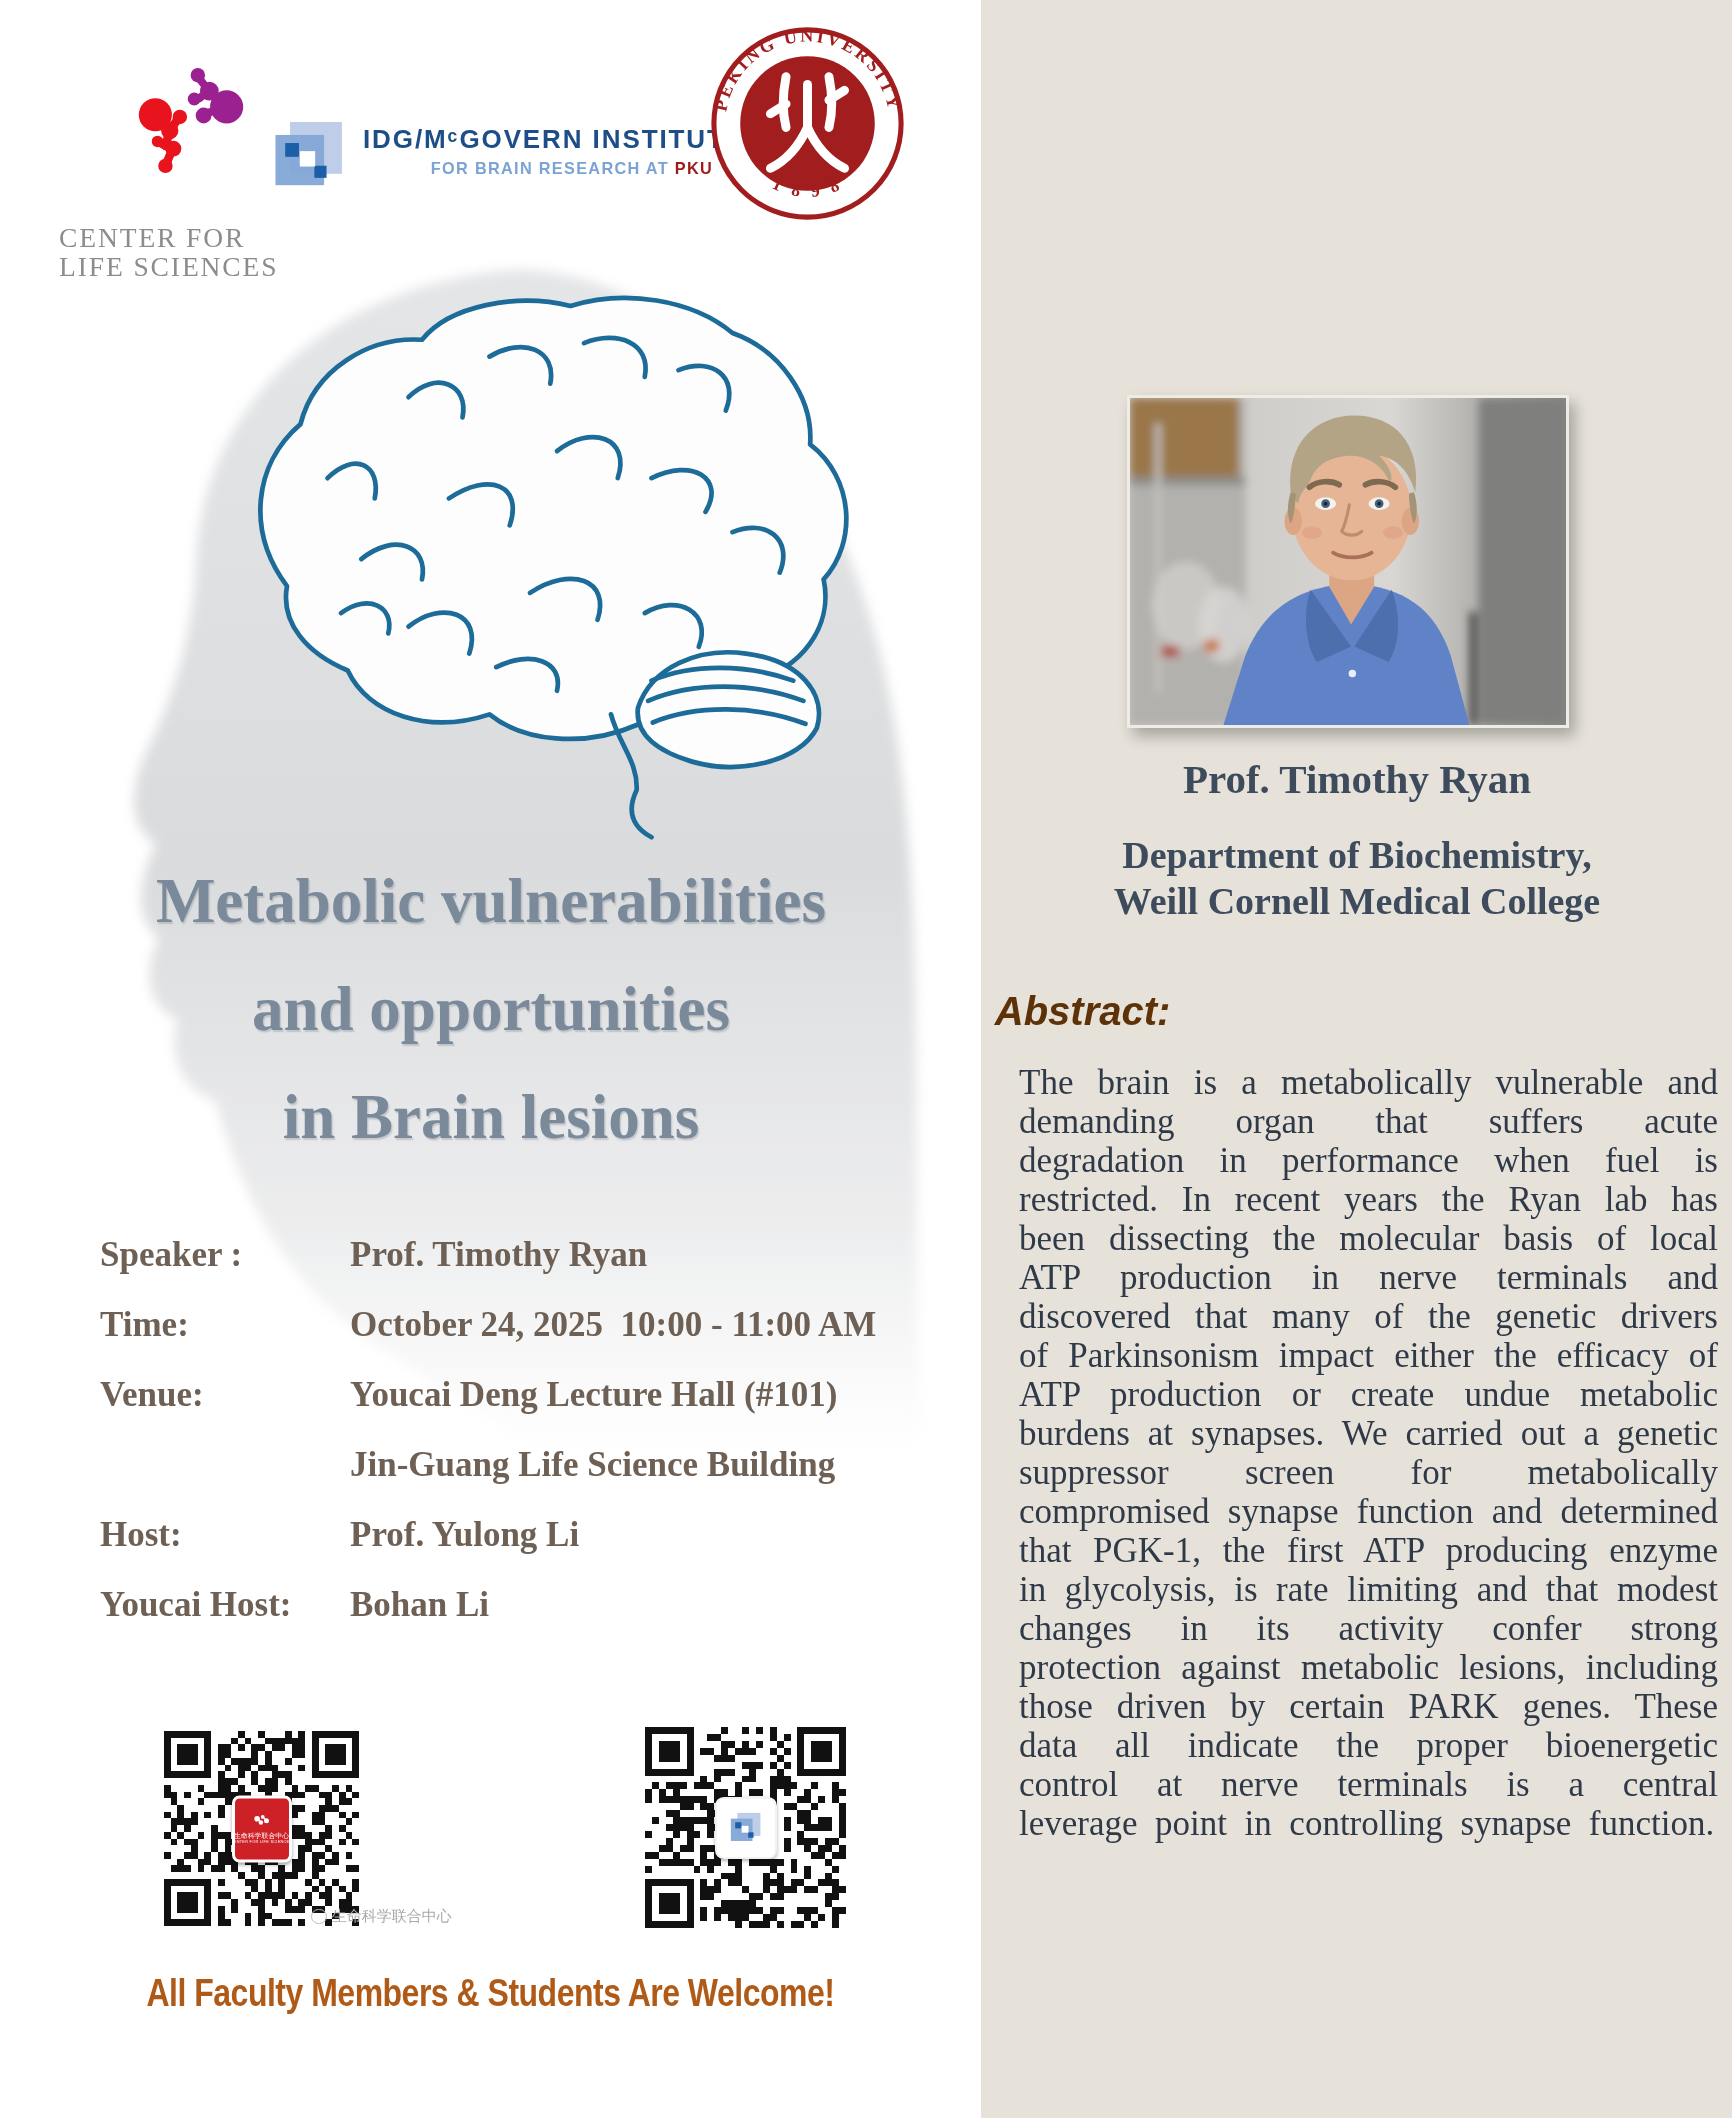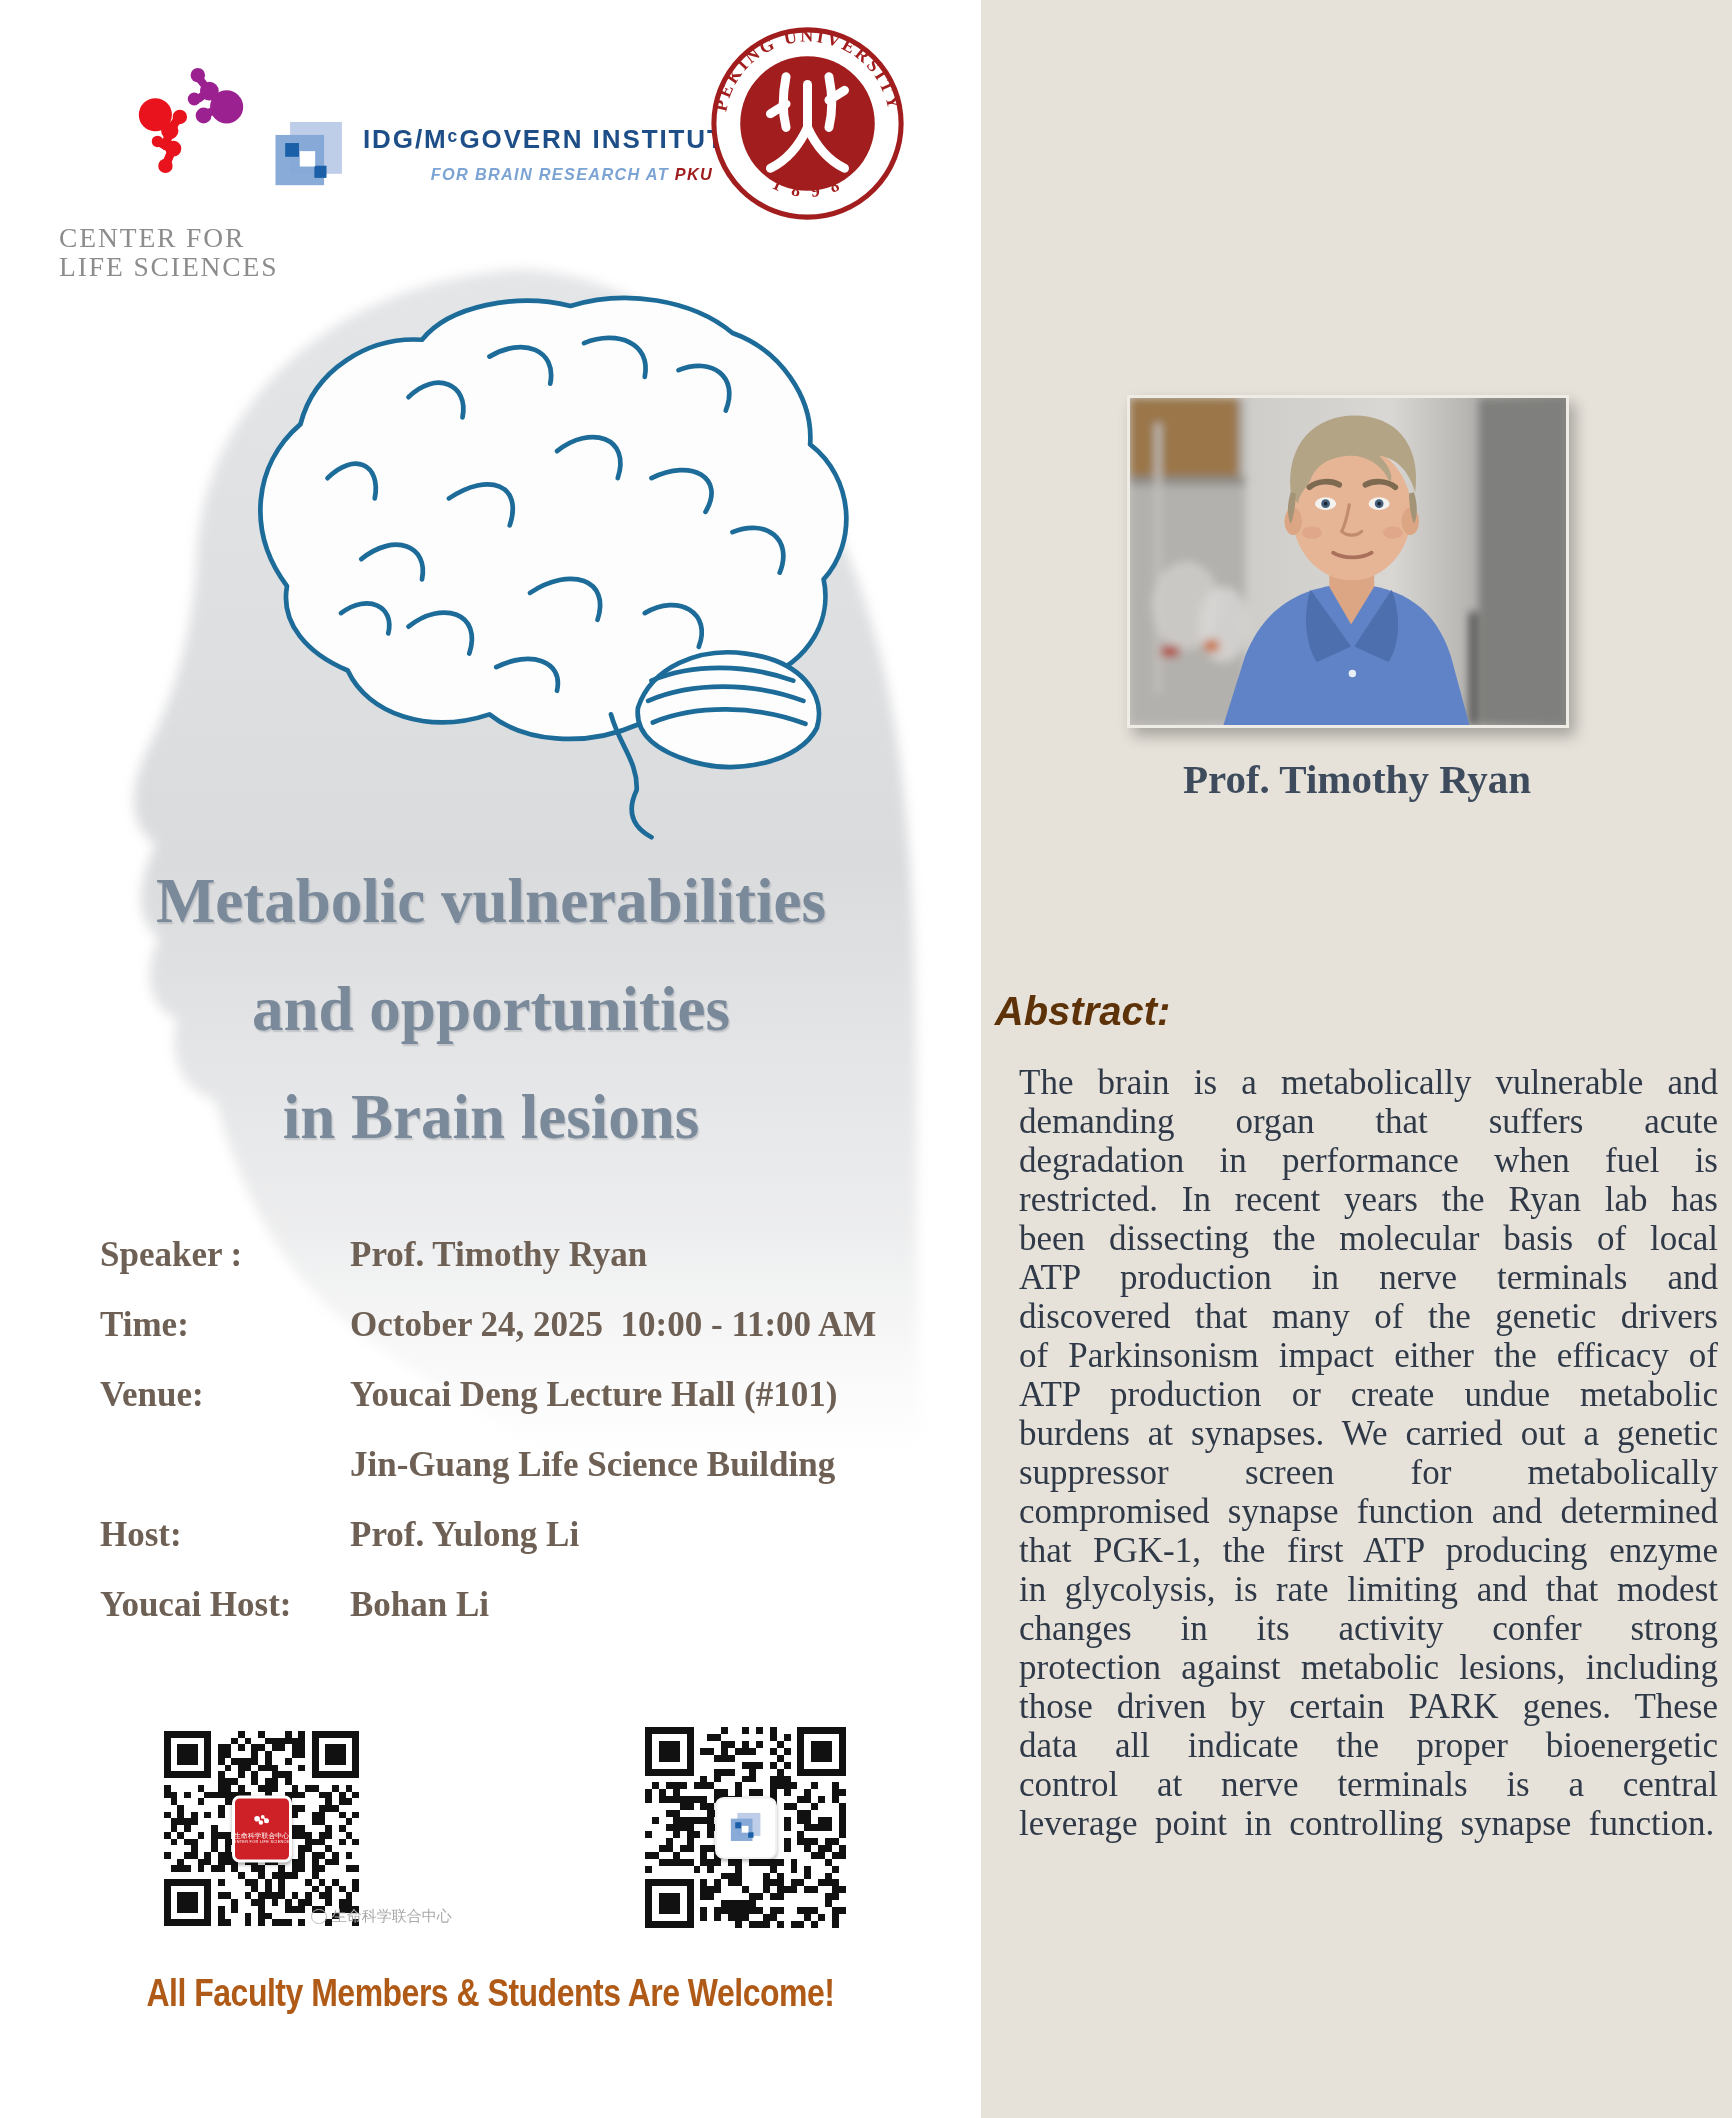--- a/index.html
+++ b/index.html
@@ -10,21 +10,21 @@
   
   .left-panel{position:absolute;left:0;top:0;width:981px;height:2119px;background:#ffffff;}
   .logo-row{position:absolute;left:0;top:0;width:981px;height:288px;}
   .cls-logo{position:absolute;left:59px;top:44px;width:225px;}
   .cls-blobs{display:block;margin-left:69px;}
   .cls-text{color:#8c8c8f;font-family:"Liberation Serif",serif;font-size:27.5px;line-height:29px;letter-spacing:1.9px;margin-top:23px;}
   .idg-logo{position:absolute;left:269px;top:106px;width:450px;}
   .idg-mark{position:absolute;left:0;top:6.3px;}
   .idg-words{position:absolute;left:94px;top:17.5px;width:350px;font-family:"Liberation Sans",sans-serif;}
   .idg-title{color:#1d4e87;font-weight:bold;font-size:26px;letter-spacing:1.9px;white-space:nowrap;}
-  .idg-sub{margin-top:10px;text-align:right;font-weight:bold;font-size:16.3px;letter-spacing:1.3px;white-space:nowrap;font-style:italic;}
+  .idg-sub{margin-top:4px;text-align:right;font-weight:bold;font-size:16.3px;letter-spacing:1.3px;white-space:nowrap;}
   .idg-sub .lt{color:#7ba3d4;}
   .idg-sub .pku{color:#9e1b1b;}
   .pku-seal{position:absolute;left:710px;top:26px;width:195px;height:195px;}
   .silhouette{position:absolute;left:34px;top:263px;width:913px;height:1188px;filter:blur(5.6px);}
   .brain{position:absolute;left:206px;top:275px;width:675px;height:575px;}
   .title-block{position:absolute;left:25px;top:847px;width:932px;text-align:center;
     color:#7b8a9a;font-weight:bold;font-size:63px;line-height:108px;
     text-shadow:1.3px 1.9px 1.3px rgba(90,100,110,0.25);}
   .details{position:absolute;left:100px;top:1235px;width:863px;display:flex;flex-direction:column;gap:30px;
     color:#6e6054;font-size:35px;font-weight:bold;}
@@ -933,19 +933,23 @@
           <path d="M352,170 C348,192 344,204 340,212 C348,220 364,220 372,212" stroke="#c08c6c" stroke-width="5" fill="none" stroke-linecap="round"></path>
           <path d="M326,246 C342,256 372,256 388,246" stroke="#a9705a" stroke-width="6" fill="none" stroke-linecap="round"></path>
           <ellipse cx="292" cy="214" rx="16" ry="10" fill="#d99a80" opacity="0.5"></ellipse>
           <ellipse cx="422" cy="214" rx="16" ry="10" fill="#d99a80" opacity="0.5"></ellipse>
         </g>
       </svg>
     </div>
 
     <div class="speaker-name">Prof. Timothy Ryan</div>
 
+    <div class="affiliation">
+      <div>Department of Biochemistry,</div>
+      <div>Weill Cornell Medical College</div>
+    </div>
 
     <div class="abstract-heading">Abstract:</div>
 
     <div class="abstract-body">The brain is a metabolically vulnerable and demanding organ that suffers acute degradation in performance when fuel is restricted. In recent years the Ryan lab has been dissecting the molecular basis of local ATP production in nerve terminals and discovered that many of the genetic drivers of Parkinsonism impact either the efficacy of ATP production or create undue metabolic burdens at synapses. We carried out a genetic suppressor screen for metabolically compromised synapse function and determined that PGK-1, the first ATP producing enzyme in glycolysis, is rate limiting and that modest changes in its activity confer strong protection against metabolic lesions, including those driven by certain PARK genes. These data all indicate the proper bioenergetic control at nerve terminals is a central leverage point in controlling synapse function.</div>
   </div>
 </div>
 
 
 </body></html>

